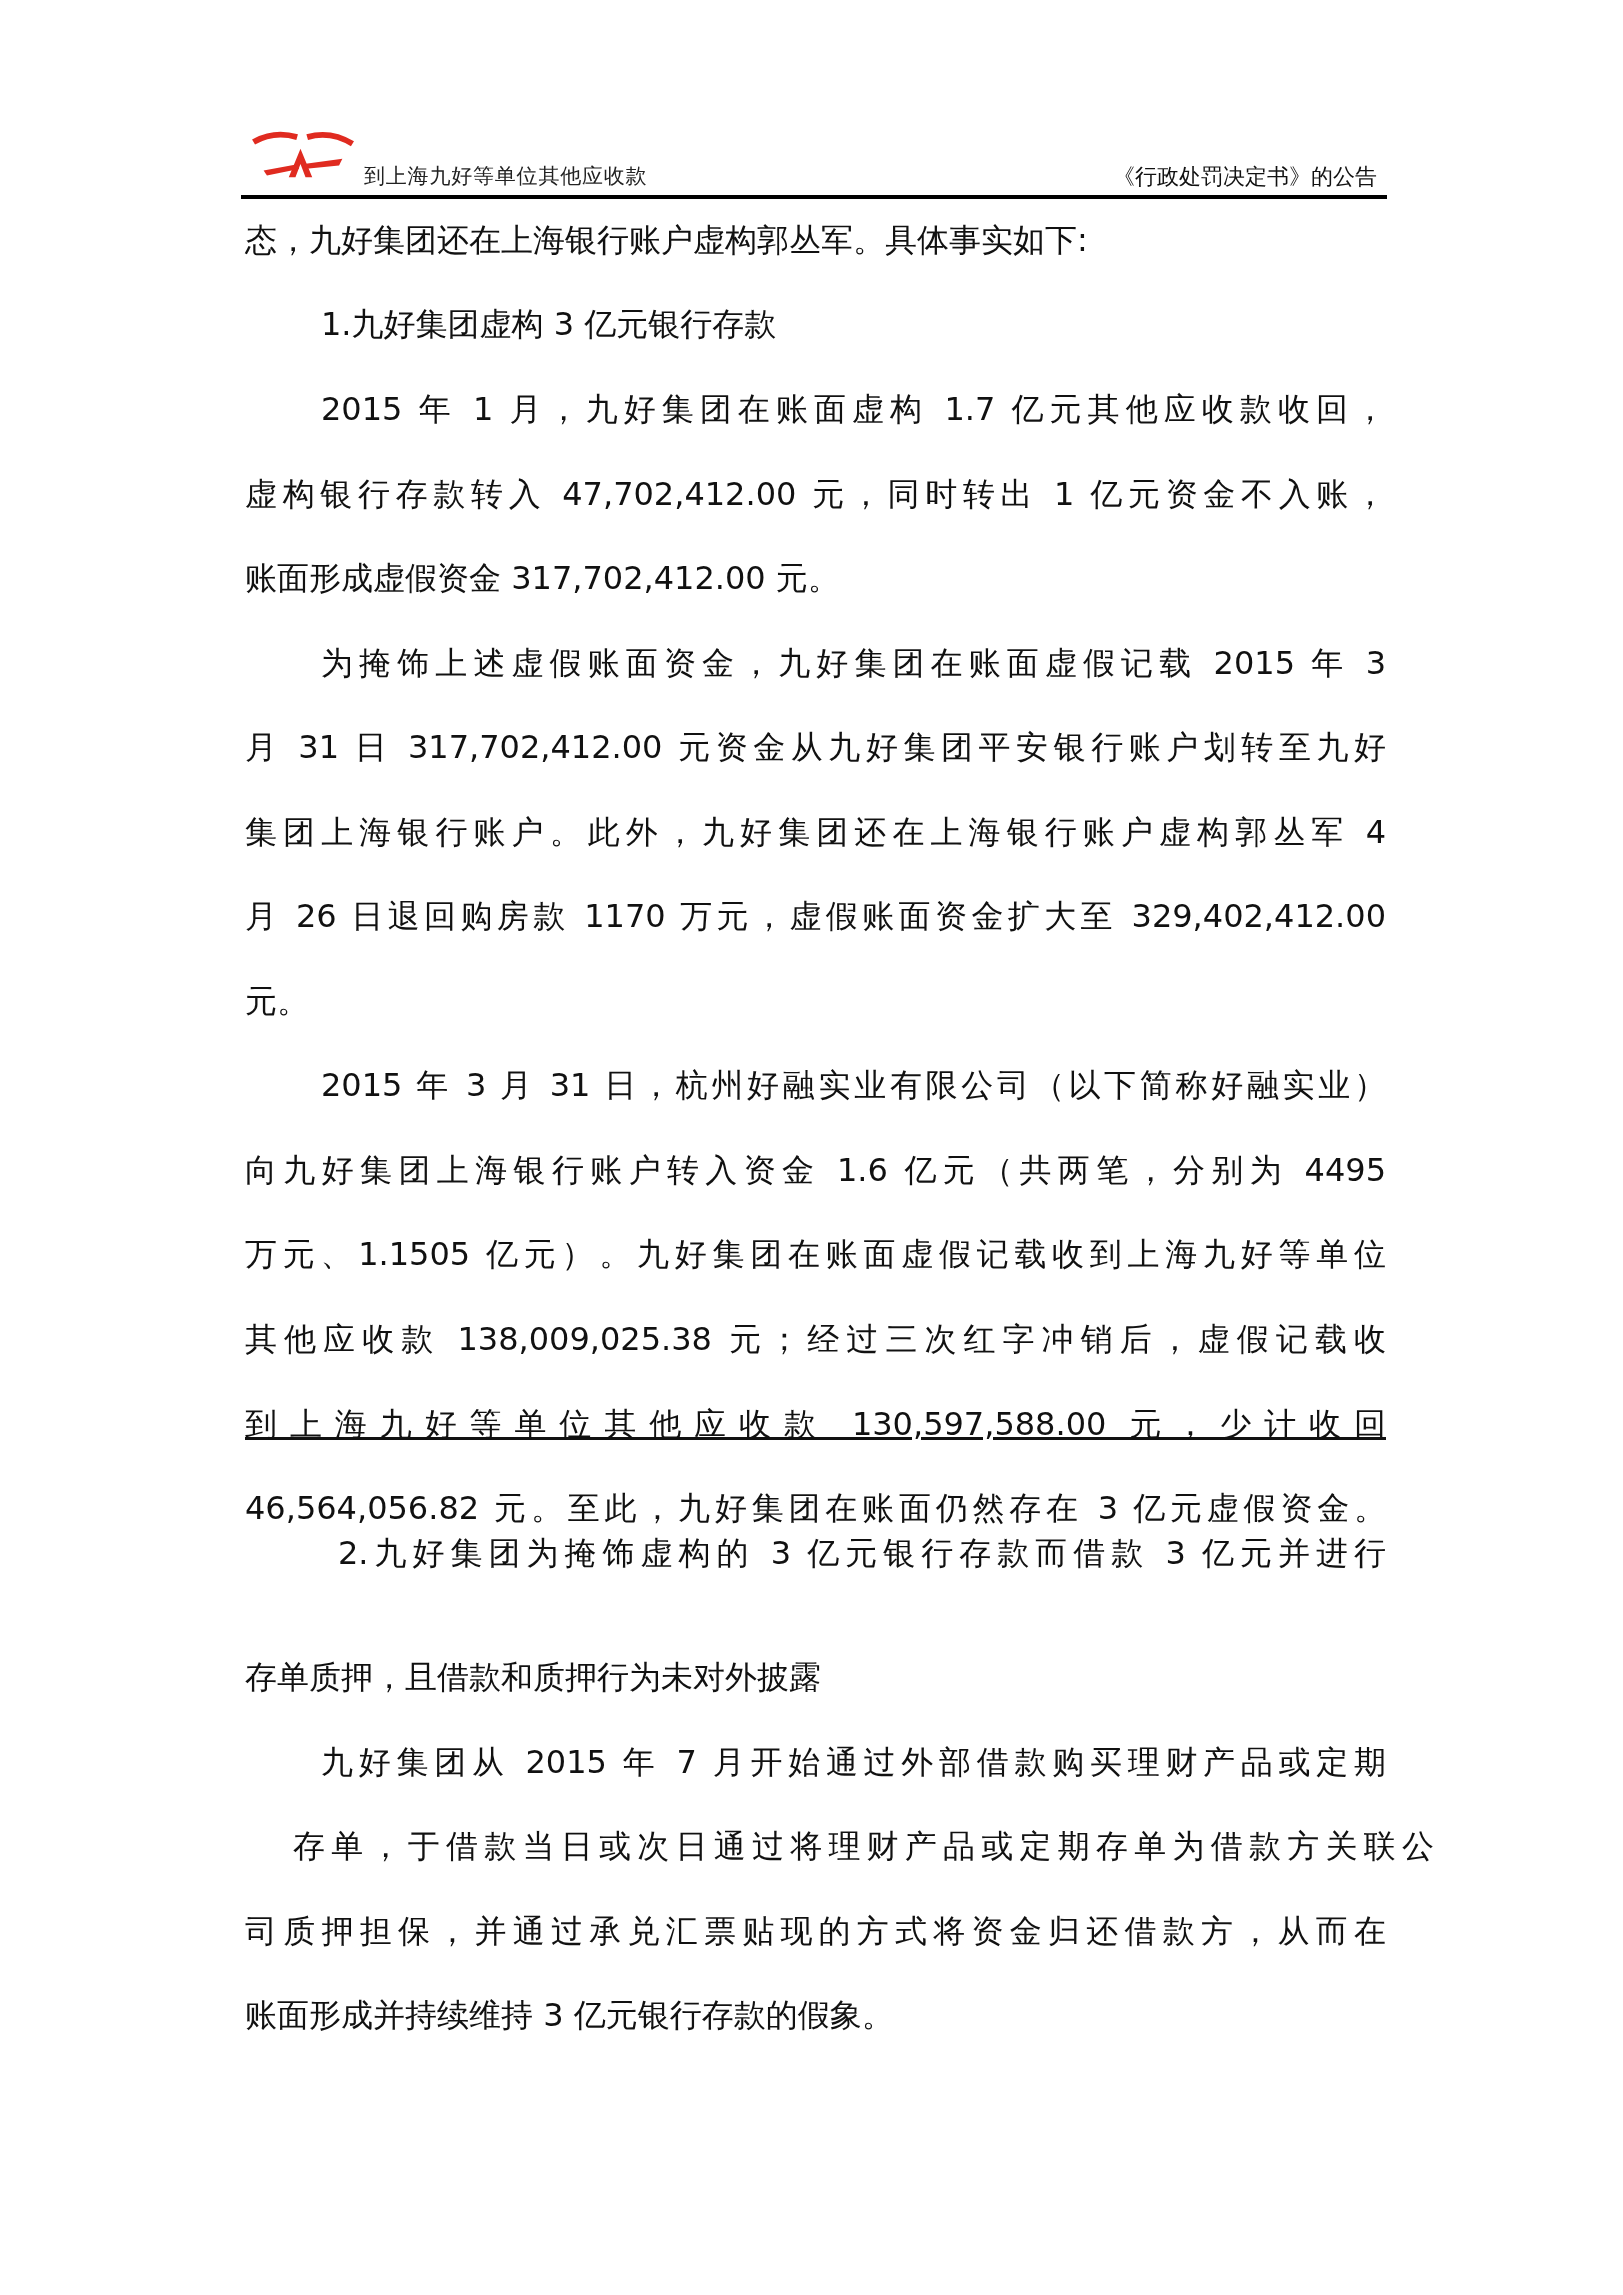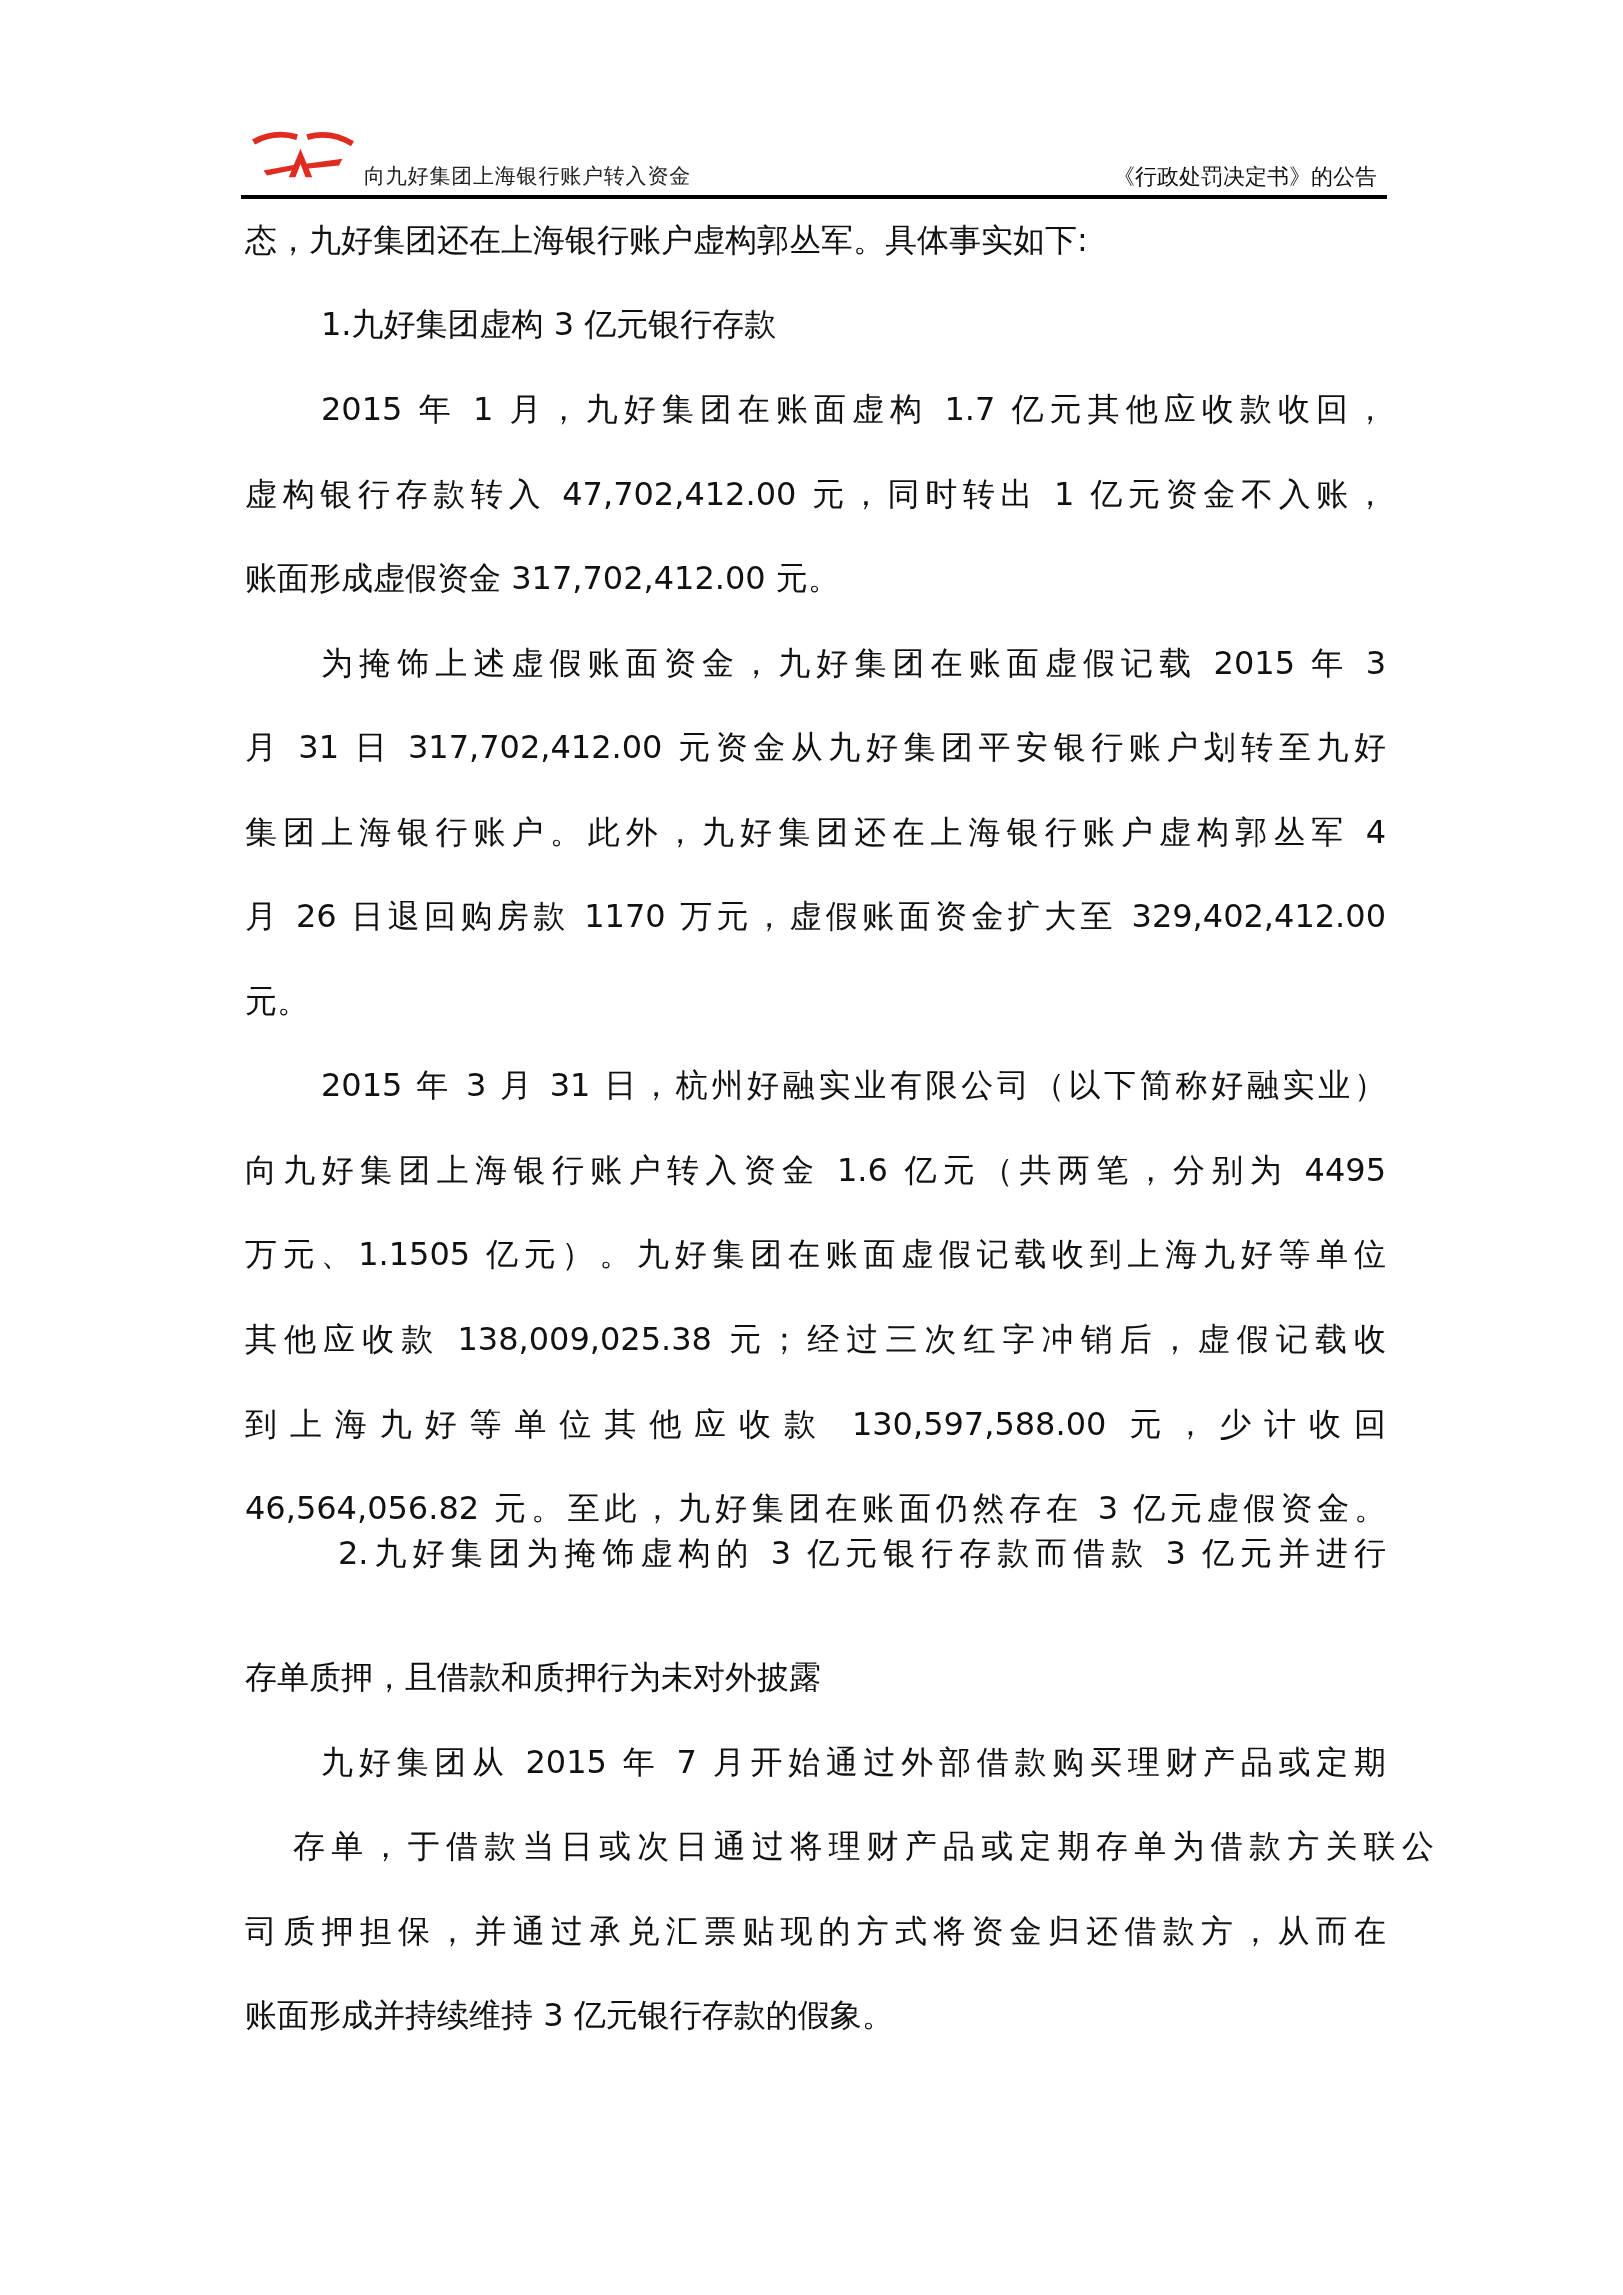--- a/index.html
+++ b/index.html
@@ -21,41 +21,41 @@
 <body>
 
 <div class="header">
   <svg class="logo" viewBox="0 0 130 68">
     <path d="M6 18 Q30 4 58 12" stroke="#e02b20" stroke-width="7" fill="none"></path>
     <path d="M70 12 Q98 4 124 20" stroke="#e02b20" stroke-width="7" fill="none"></path>
     <polygon points="62,26 48,60 56,60 62,44 68,60 76,60" fill="#e02b20"></polygon>
     <polygon points="18,52 60,44 60,50 22,58" fill="#e02b20"></polygon>
     <polygon points="66,44 112,38 108,46 66,50" fill="#e02b20"></polygon>
   </svg>
-  <div class="company">向九好集团上海银行账户转入资金</div>
+  <div class="company">到上海九好等单位其他应收款</div>
   <div class="notice-title">《行政处罚决定书》的公告</div>
   <div class="rule"></div>
 </div>
 
 <div class="body-text" id="body-text">
     <div class="line" style="top: 17px; left: 0px;">态，九好集团还在上海银行账户虚构郭丛军。具体事实如下:</div>
     <div class="line" style="top: 101px; left: 76px;">1.九好集团虚构 3 亿元银行存款</div>
     <div class="line justify" style="top: 186px; left: 76px; width: 1065px;">2015 年 1 月，九好集团在账面虚构 1.7 亿元其他应收款收回，</div>
     <div class="line justify" style="top: 271px; left: 0px; width: 1141px;">虚构银行存款转入 47,702,412.00 元，同时转出 1 亿元资金不入账，</div>
     <div class="line" style="top: 355px; left: 0px;">账面形成虚假资金 317,702,412.00 元。</div>
     <div class="line justify" style="top: 440px; left: 76px; width: 1065px;">为掩饰上述虚假账面资金，九好集团在账面虚假记载 2015 年 3</div>
     <div class="line justify" style="top: 524px; left: 0px; width: 1141px;">月 31 日 317,702,412.00 元资金从九好集团平安银行账户划转至九好</div>
     <div class="line justify" style="top: 609px; left: 0px; width: 1141px;">集团上海银行账户。此外，九好集团还在上海银行账户虚构郭丛军 4</div>
     <div class="line justify" style="top: 693px; left: 0px; width: 1141px;">月 26 日退回购房款 1170 万元，虚假账面资金扩大至 329,402,412.00</div>
     <div class="line" style="top: 778px; left: 0px;">元。</div>
     <div class="line justify" style="top: 862px; left: 76px; width: 1065px;">2015 年 3 月 31 日，杭州好融实业有限公司（以下简称好融实业）</div>
     <div class="line justify" style="top: 947px; left: 0px; width: 1141px;">向九好集团上海银行账户转入资金 1.6 亿元（共两笔，分别为 4495</div>
     <div class="line justify" style="top: 1031px; left: 0px; width: 1141px;">万元、1.1505 亿元）。九好集团在账面虚假记载收到上海九好等单位</div>
     <div class="line justify" style="top: 1116px; left: 0px; width: 1141px;">其他应收款 138,009,025.38 元；经过三次红字冲销后，虚假记载收</div>
-    <div class="line justify" style="top: 1201px; left: 0px; width: 1141px;">到上海九好等单位其他应收款 130,597,588.00 元，少计收回</div>
+    <div class="line justify" style="top: 1201px; left: 0px; width: 1141px; text-decoration: underline;">到上海九好等单位其他应收款 130,597,588.00 元，少计收回</div>
     <div class="line justify" style="top: 1285px; left: 0px; width: 1141px;">46,564,056.82 元。至此，九好集团在账面仍然存在 3 亿元虚假资金。</div>
     <div class="line justify" style="top: 1330px; left: 93px; width: 1048px;">2.九好集团为掩饰虚构的 3 亿元银行存款而借款 3 亿元并进行</div>
     <div class="line" style="top: 1454px; left: 0px;">存单质押，且借款和质押行为未对外披露</div>
     <div class="line justify" style="top: 1539px; left: 76px; width: 1065px;">九好集团从 2015 年 7 月开始通过外部借款购买理财产品或定期</div>
     <div class="line justify" style="top: 1623px; left: 0px; width: 1141px; margin-left: 48px;">存单，于借款当日或次日通过将理财产品或定期存单为借款方关联公</div>
     <div class="line justify" style="top: 1708px; left: 0px; width: 1141px;">司质押担保，并通过承兑汇票贴现的方式将资金归还借款方，从而在</div>
     <div class="line" style="top: 1792px; left: 0px;">账面形成并持续维持 3 亿元银行存款的假象。</div>
   </div>
 
 

